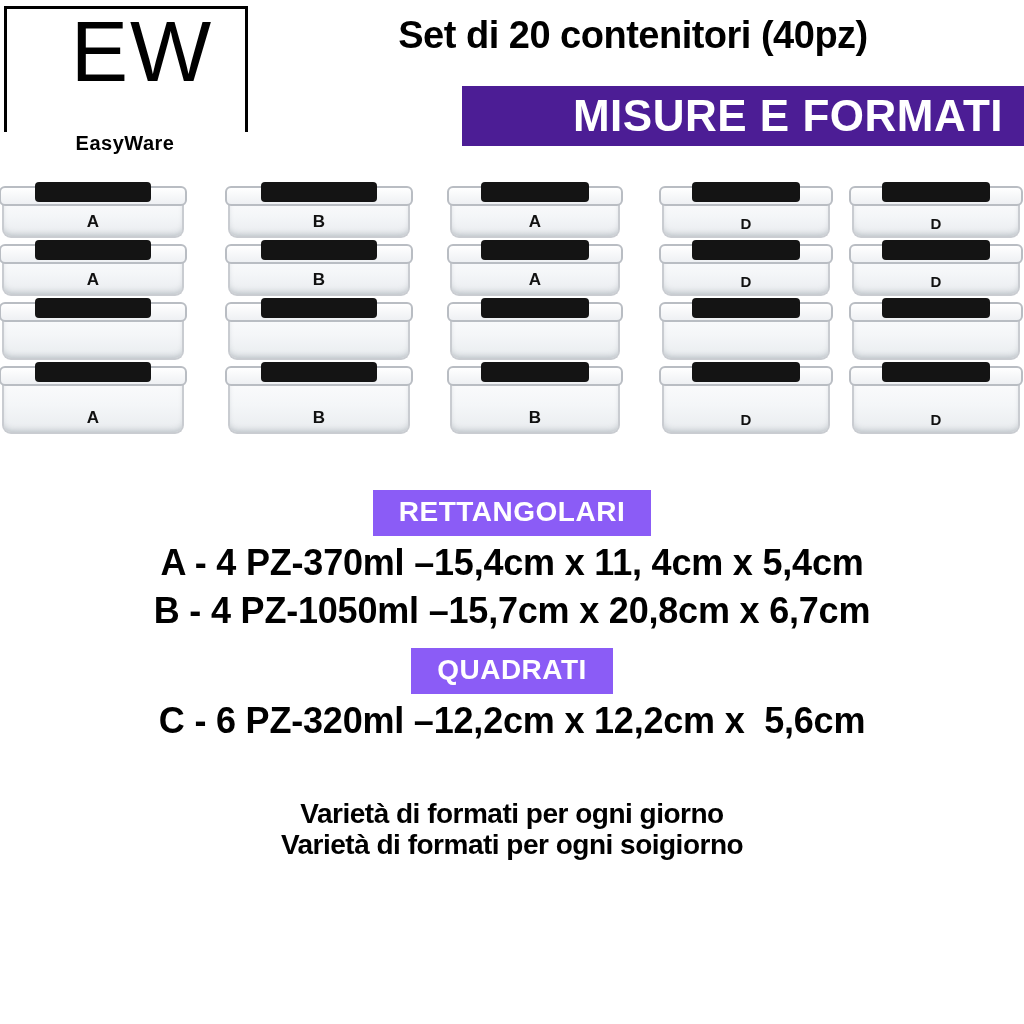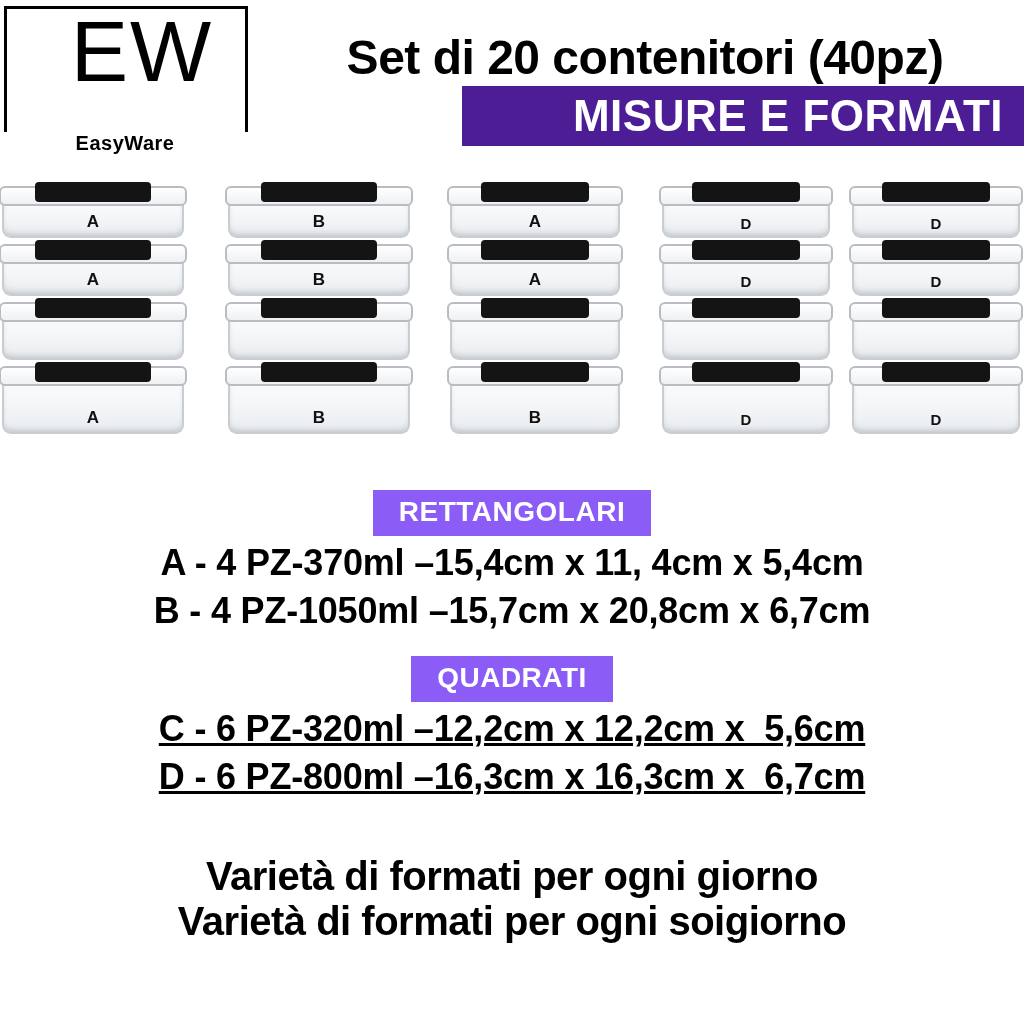--- a/index.html
+++ b/index.html
@@ -48,28 +48,27 @@
     top: 132px;
     width: 250px;
     text-align: center;
     font-size: 20px;
     font-weight: 600;
     background: #fff;
     letter-spacing: 0.5px;
   }
   .title-main {
     position: absolute;
-    left: 270px;
+    left: 258px;
     top: 14px;
     width: 750px;
     text-align: center;
-    font-size: 48px;
+    font-size: 38px;
     font-weight: 700;
     letter-spacing: -0.5px;
-    margin-top: 16px;
   }
   .title-banner {
     position: absolute;
     left: 462px;
     top: 86px;
     width: 652px;
     height: 60px;
     background: #4c1d95;
     color: #ffffff;
     display: flex;
@@ -153,21 +152,21 @@
   .spec-line {
     font-size: 36px;
     font-weight: 700;
     letter-spacing: -0.2px;
     margin: 6px 0 0 0;
     white-space: pre;
   }
 
   .tagline {
     text-align: center;
-    font-size: 40px;
+    font-size: 28px;
     font-weight: 700;
     letter-spacing: -0.5px;
     line-height: 1.12;
   }
 </style>
 </head>
 <body>
 
 <div class="header">
   <div class="logo-box"></div>
@@ -294,22 +293,21 @@
       <div class="label">D</div>
     </div>
   </div>
 
 <div class="spec" style="margin-top:22px;">
   <div class="banner">RETTANGOLARI</div>
   <div class="spec-line">A - 4 PZ-370ml –15,4cm x 11, 4cm x 5,4cm</div>
   <div class="spec-line">B - 4 PZ-1050ml –15,7cm x 20,8cm x 6,7cm</div>
 </div>
 
-<div class="spec" style="margin-top:24px;text-decoration:underline;">
+<div class="spec" style="margin-top:16px;">
   <div class="banner">QUADRATI</div>
   <div class="spec-line">C - 6 PZ-320ml –12,2cm x 12,2cm x  5,6cm</div>
-  <div class="spec-line">D - 6 PZ-800ml –16,3cm x 16,3cm x  6,7cm</div>
 </div>
 
 <div style="margin-top:56px;">
   <div class="tagline">Varietà di formati per ogni giorno</div>
   <div class="tagline">Varietà di formati per ogni soigiorno</div>
 </div>
 
 </body></html>

